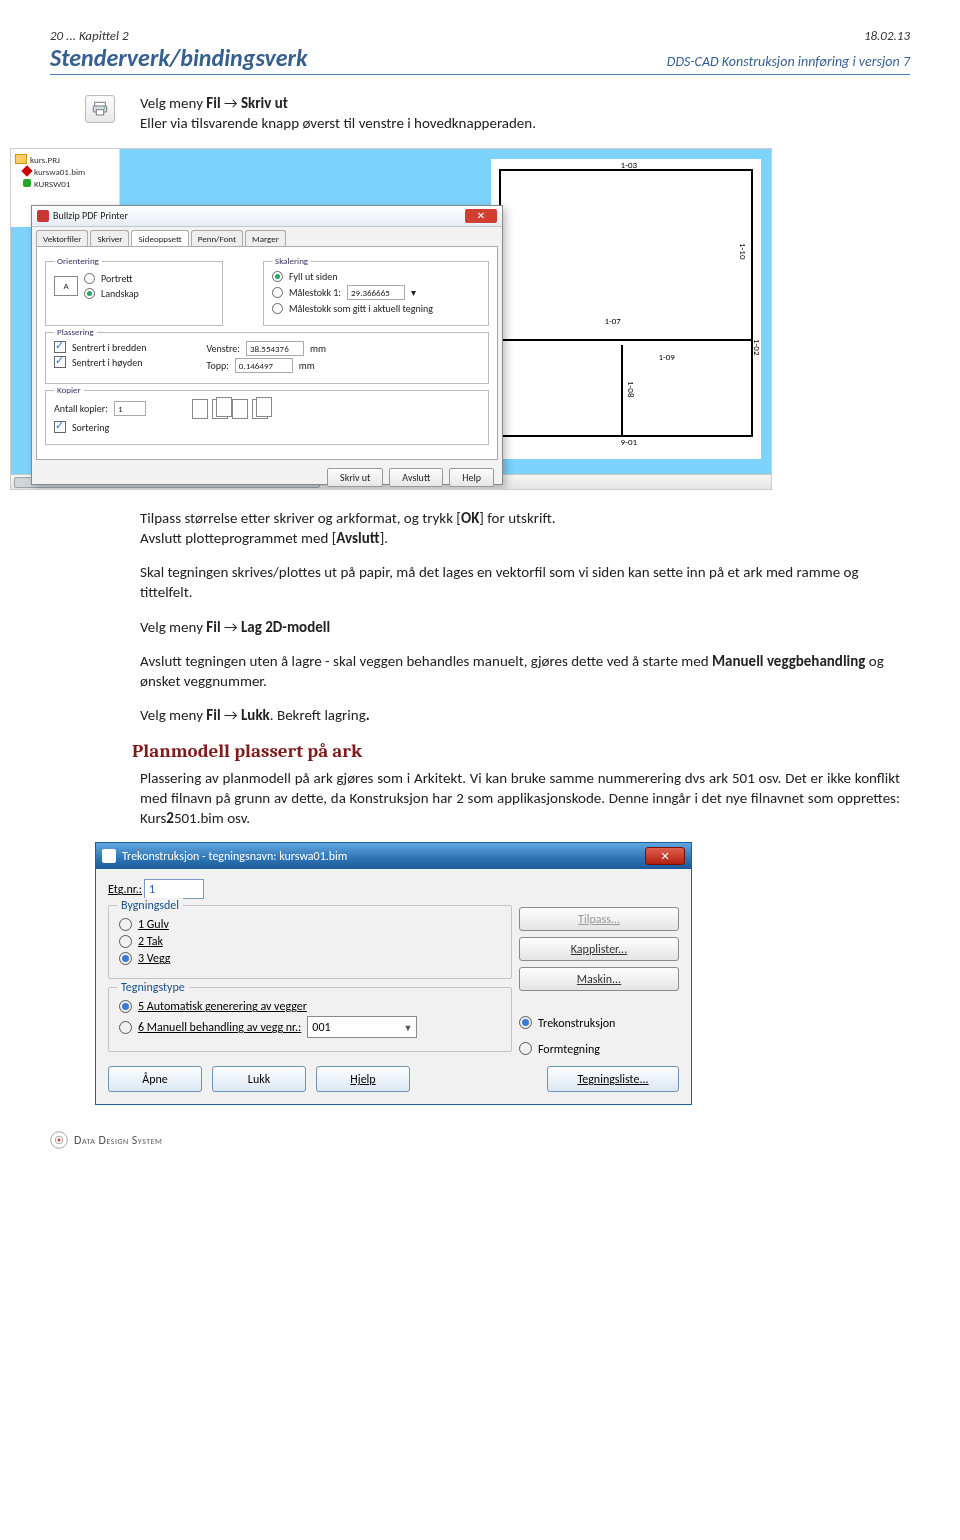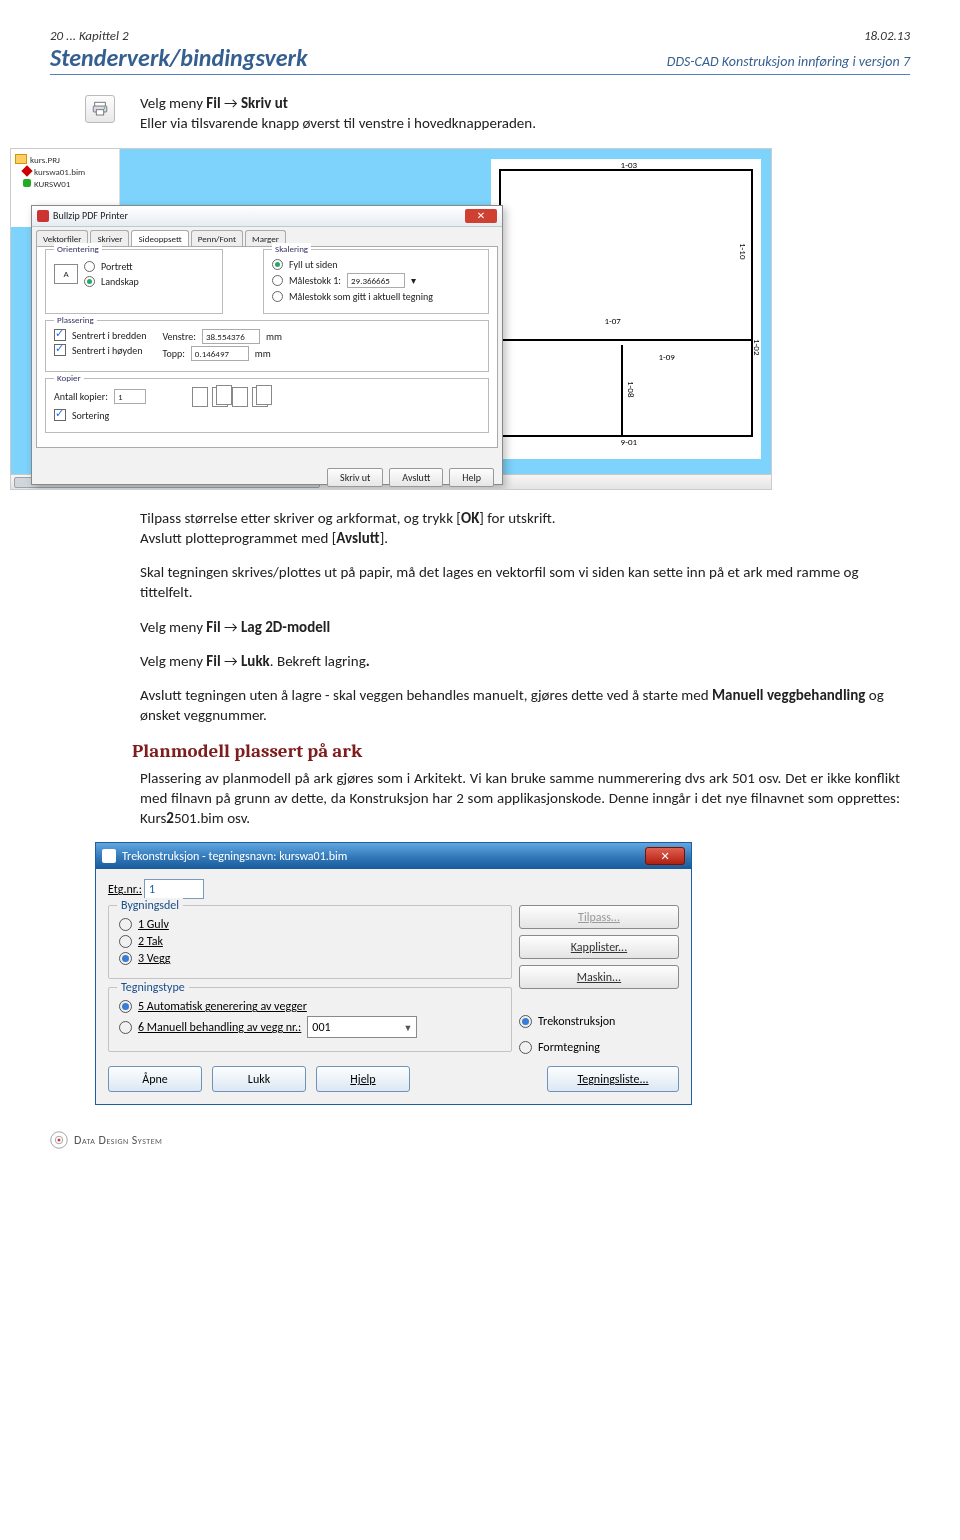--- a/index.html
+++ b/index.html
@@ -114,21 +114,21 @@
     border-bottom:1px solid #bcc; display:flex; align-items:center; padding:0 5px;
     justify-content:space-between; }
   .dlg .titlebar .t { display:flex; gap:4px; align-items:center; }
   .pdfico { width:12px; height:12px; background:#c33; border-radius:2px; }
   .closex { width:32px; height:14px; background:#d04030; color:#fff; font-size:10px;
     display:flex; align-items:center; justify-content:center; border-radius:2px; }
   .dlg .tabs { display:flex; gap:2px; padding:3px 4px 0; font-size:9px; }
   .dlg .tab { padding:2px 6px; border:1px solid #aaa; border-bottom:none;
     background:#eee; border-radius:3px 3px 0 0; }
   .dlg .tab.active { background:#fff; }
-  .dlg .panel { background:#fff; border:1px solid #aaa; margin:0 4px 16px; padding:2px 8px 8px; }
+  .dlg .panel { background:#fff; border:1px solid #aaa; margin:0 4px 4px; padding:14px 8px 8px; }
   .gbox { border:1px solid #bbb; padding:6px 8px 8px; margin-bottom:6px; position:relative; }
   .gbox .legend { position:absolute; top:-7px; left:8px; background:#fff; padding:0 3px; color:#336; font-size:9px; }
   .frow { display:flex; align-items:center; gap:6px; margin:2px 0; }
   .radio { width:9px; height:9px; border:1px solid #666; border-radius:50%; display:inline-block; position:relative; }
   .radio.on::after { content:""; position:absolute; left:2px; top:2px; width:5px; height:5px; background:#2a6; border-radius:50%; }
   .chk { width:10px; height:10px; border:1px solid #666; background:#fff; display:inline-block; position:relative; }
   .chk.on::after { content:"✓"; position:absolute; left:0; top:-3px; font-size:11px; color:#1a6aff; }
   .tfield { border:1px solid #aaa; background:#fff; padding:1px 3px; font-size:9px; min-width:50px; display:inline-block; }
   .Abox { border:1px solid #888; width:22px; height:18px; display:flex; align-items:center;
     justify-content:center; font-size:9px; }
@@ -155,21 +155,21 @@
   }
   .titlebar2 .tl { display:flex; gap:6px; align-items:center; }
   .appico { width:14px; height:14px; background:#fff; border-radius:2px; }
   .closex2 { width:38px; height:16px; background:linear-gradient(#e06050,#b02010);
     color:#fff; border-radius:3px; display:flex; align-items:center; justify-content:center;
     font-size:11px; border:1px solid #7a1000; }
   .shot2 .body2 { padding:10px 12px 12px; }
   .etgrow { display:flex; align-items:center; gap:2px; margin-bottom:6px; }
   .etgrow .lbl2 u { text-decoration: underline; }
   .numfield { width:50px; border:1px solid #7a9ac0; background:#fff; padding:2px 4px; color:#1a5fa8;}
-  .row2 { display:flex; gap:7px; }
+  .row2 { display:flex; gap:7px;align-items:center; }
   .leftcol { flex:1; }
   .rightcol { width:160px; display:flex; flex-direction:column; gap:6px; }
   .gbox2 { border:1px solid #c4c4c4; border-radius:2px; padding:8px 10px 10px; margin-bottom:8px; position:relative; background:#f1f1f1;}
   .gbox2 .legend2 { position:absolute; top:-8px; left:8px; background:#f1f1f1; padding:0 4px; font-size:12px; color:#1b4f8a;}
   .opt { display:flex; align-items:center; gap:6px; margin:3px 0; font-size:12px;}
   .radio2 { width:11px; height:11px; border:1px solid #555; border-radius:50%; position:relative; display:inline-block;}
   .radio2.on::after { content:""; position:absolute; left:2px; top:2px; width:7px; height:7px; background:#3a7bd5; border-radius:50%;}
   .wbtn2 { border:1px solid #8a8a8a; background:linear-gradient(#fefefe,#e4e4e4);
     padding:4px 0; text-align:center; border-radius:3px; font-size:12px; color:#333;}
   .wbtn2.disabled { color:#9a9a9a; }
@@ -296,21 +296,21 @@
                 <span>▾</span>
               </div>
             <div class="frow">
                 <span class="radio"></span>
                 <span>Målestokk som gitt i aktuell tegning</span>
               </div>
           </div>
         </div>
         <div class="gbox">
           <span class="legend">Plassering</span>
-          <div style="display:flex; gap:16px;">
+          <div style="display:flex; gap:60px;">
             <div>
               <div class="frow">
                   <span class="chk on"></span>
                   <span>Sentrert i bredden</span>
                 </div>
               <div class="frow">
                   <span class="chk on"></span>
                   <span>Sentrert i høyden</span>
                 </div>
             </div>
@@ -357,24 +357,24 @@
   <div class="body-block">
     <p class="para">
       <span>Tilpass størrelse etter skriver og arkformat, og trykk [</span><b>OK</b><span>] for utskrift.</span><br>
       <span>Avslutt plotteprogrammet med [</span><b>Avslutt</b><span>].</span>
     </p>
     <p class="para">Skal tegningen skrives/plottes ut på papir, må det lages en vektorfil som vi siden kan sette inn på et ark med ramme og tittelfelt.</p>
     <p class="para">
       <span>Velg meny </span><b>Fil</b><span> → </span><b>Lag 2D-modell</b>
     </p>
     <p class="para">
+      <span>Avslutt tegningen uten å lagre - skal veggen behandles manuelt, gjøres dette ved å starte med </span><b>Manuell veggbehandling</b><span> og ønsket veggnummer.</span>
+    </p>
+    <p class="para">
       <span>Velg meny </span><b>Fil</b><span> → </span><b>Lukk</b><span>. Bekreft lagring</span><b>.</b>
-    </p>
-    <p class="para">
-      <span>Avslutt tegningen uten å lagre - skal veggen behandles manuelt, gjøres dette ved å starte med </span><b>Manuell veggbehandling</b><span> og ønsket veggnummer.</span>
     </p>
 
     <div class="heading-sub">Planmodell plassert på ark</div>
     <p class="para para-just">
       <span>Plassering av planmodell på ark gjøres som i Arkitekt. Vi kan bruke samme nummerering dvs ark 501 osv. Det er ikke konflikt med filnavn på grunn av dette, da Konstruksjon har 2 som applikasjonskode. Denne inngår i det nye filnavnet som opprettes: Kurs</span><b>2</b><span>501.bim osv.</span>
     </p>
   </div>
 
   <div class="shot2">
     <div class="titlebar2">

